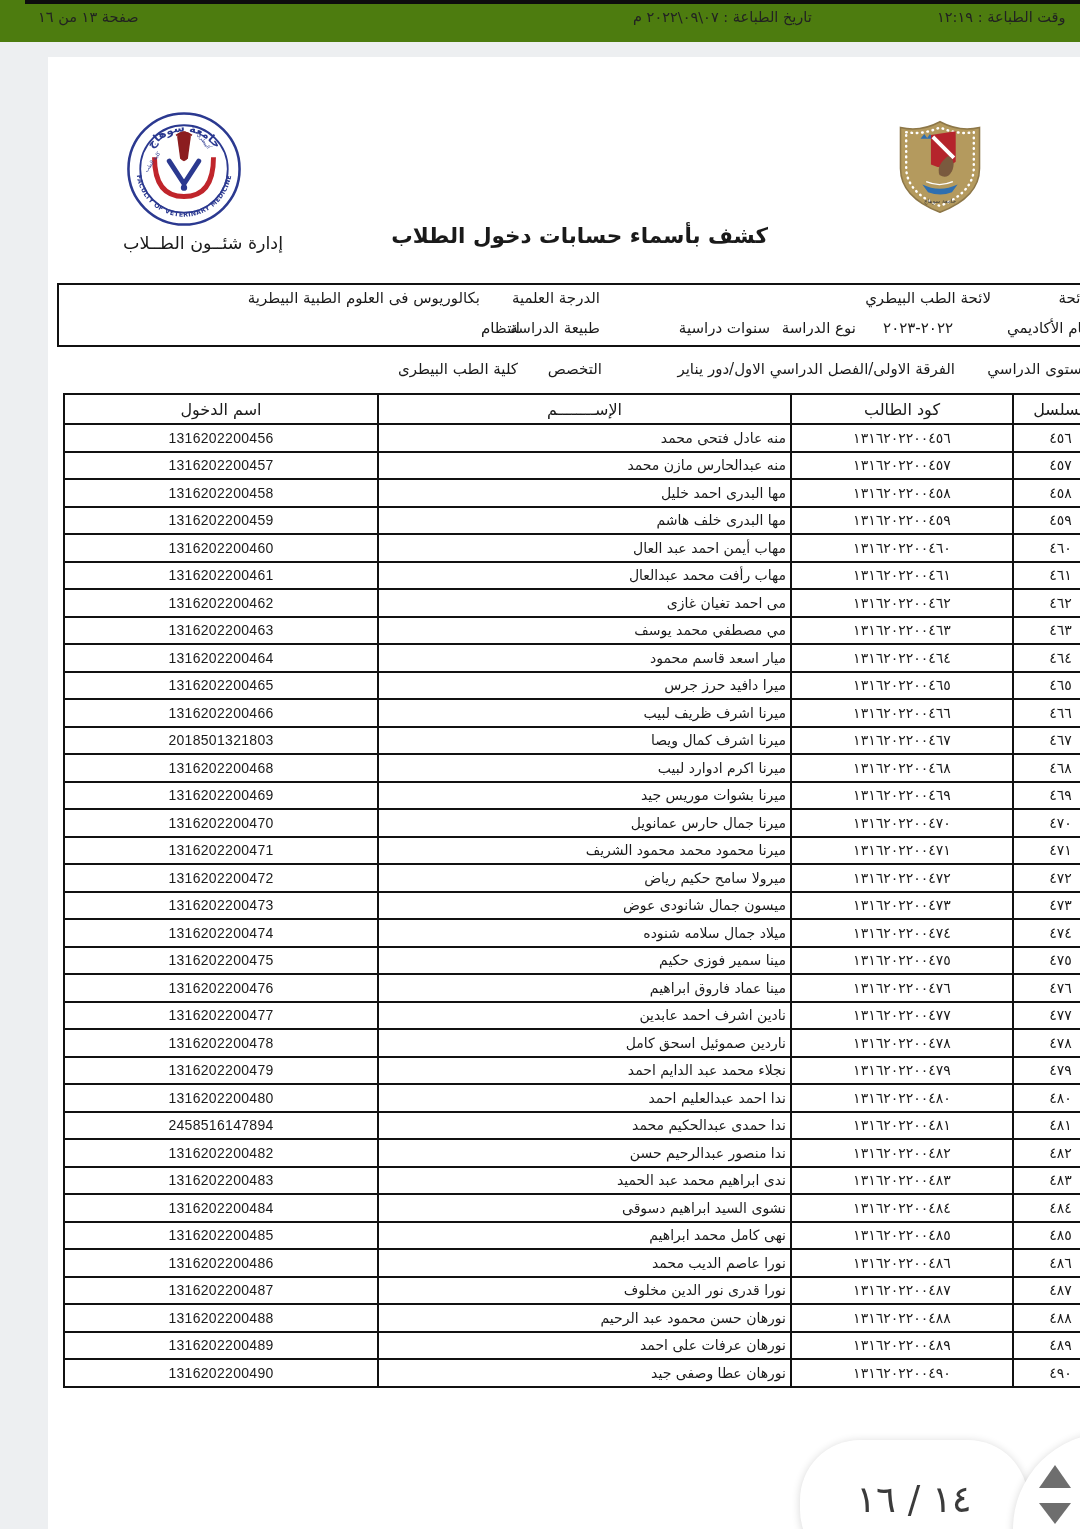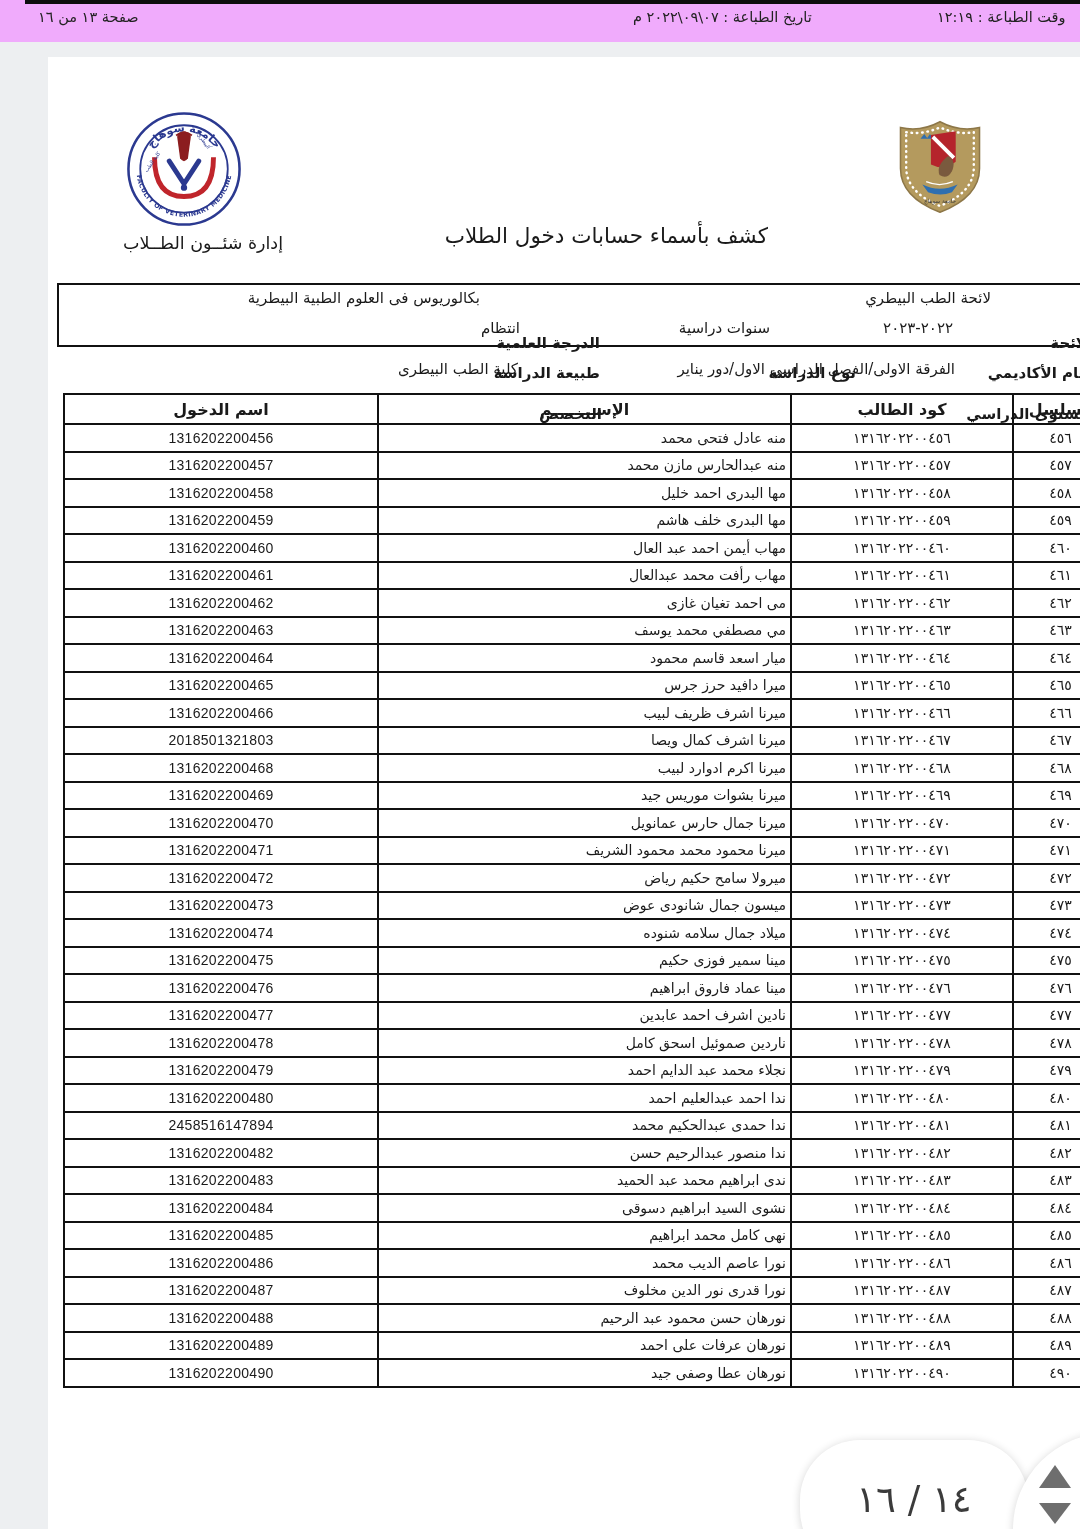--- a/index.html
+++ b/index.html
@@ -1,52 +1,52 @@
 <!DOCTYPE html>
 <html lang="ar"><head>
 <meta charset="utf-8">
 <style>
   * { margin:0; padding:0; box-sizing:border-box; }
   html,body { width:1080px; height:1529px; overflow:hidden; position:relative;
               background:#edeff1; font-family:"DejaVu Sans", sans-serif; color:#1a1a1a; }
 
   
-  .topbar { position:absolute; left:0; top:0; width:1080px; height:42px; background:#f0abfc; z-index:3; }
+  .topbar { position:absolute; left:0; top:0; width:1080px; height:42px; background:#4d7c0f; z-index:3; }
   .topbar-line { position:absolute; left:25px; top:0; width:1055px; height:4px; background:#0d0d0d; }
   .tb-item { position:absolute; top:9px; font-size:14.5px; direction:rtl; white-space:nowrap; color:#222; }
   .tb-page { left:38px; }
   .tb-date { left:633px; }
   .tb-time { left:937px; }
 
   
   .page { position:absolute; left:48px; top:57px; width:1060px; height:1472px;
           background:#fff; z-index:2; direction:rtl; }
 
   
   .logo-left { position:absolute; left:77px; top:53px; width:118px; height:118px; }
   .dept { position:absolute; left:40px; top:176px; width:230px; text-align:center;
           font-weight:normal; font-size:17.5px; direction:rtl; white-space:nowrap; }
   .shield { position:absolute; left:845px; top:59px; width:94px; height:100px; }
   .doc-title { position:absolute; left:360px; top:166px; width:360px; text-align:right;
-               font-weight:normal; font-size:21.5px; direction:rtl; white-space:nowrap; }
+               font-weight:bold; font-size:21.5px; direction:rtl; white-space:nowrap; }
 
   
   .info-box { position:absolute; left:9px; top:226px; width:1050px; height:64px;
               border:2px solid #111; }
   .info-row { position:relative; height:30px; direction:rtl; }
   .info-row3 { position:absolute; left:9px; top:295px; width:1050px; height:36px; direction:rtl; }
   .lbl, .val { position:absolute; top:4px; font-size:15px; white-space:nowrap; direction:rtl; }
-  .lbl { font-weight:bold;margin-top:45px; }
+  .lbl { font-weight:normal; }
   .info-row3 .lbl, .info-row3 .val { top:8px; }
 
   
   table.students { position:absolute; left:15px; top:336px; width:1044px;
                    border-collapse:collapse; direction:rtl; table-layout:fixed; }
   table.students th, table.students td { border:2px solid #111; overflow:hidden; white-space:nowrap; }
-  table.students th { height:30px; font-size:16px; font-weight:bold; text-align:center; }
+  table.students th { height:30px; font-size:16px; font-weight:normal; text-align:center; }
   table.students td { height:27.5px; font-size:14px; padding:0 4px; }
   td.c-serial { text-align:center; font-size:13.5px; }
   td.c-code   { text-align:center; font-size:14.5px; letter-spacing:1px;margin-top:9px; }
   td.c-name   { }
   td.c-login  { text-align:center; font-family:"Liberation Sans", sans-serif; font-size:17px;
                 direction:ltr; letter-spacing:.3px; }
 
   
   .page-pill { position:absolute; left:800px; top:1440px; width:228px; height:130px;
                background:#fff; border-radius:60px; z-index:5;

